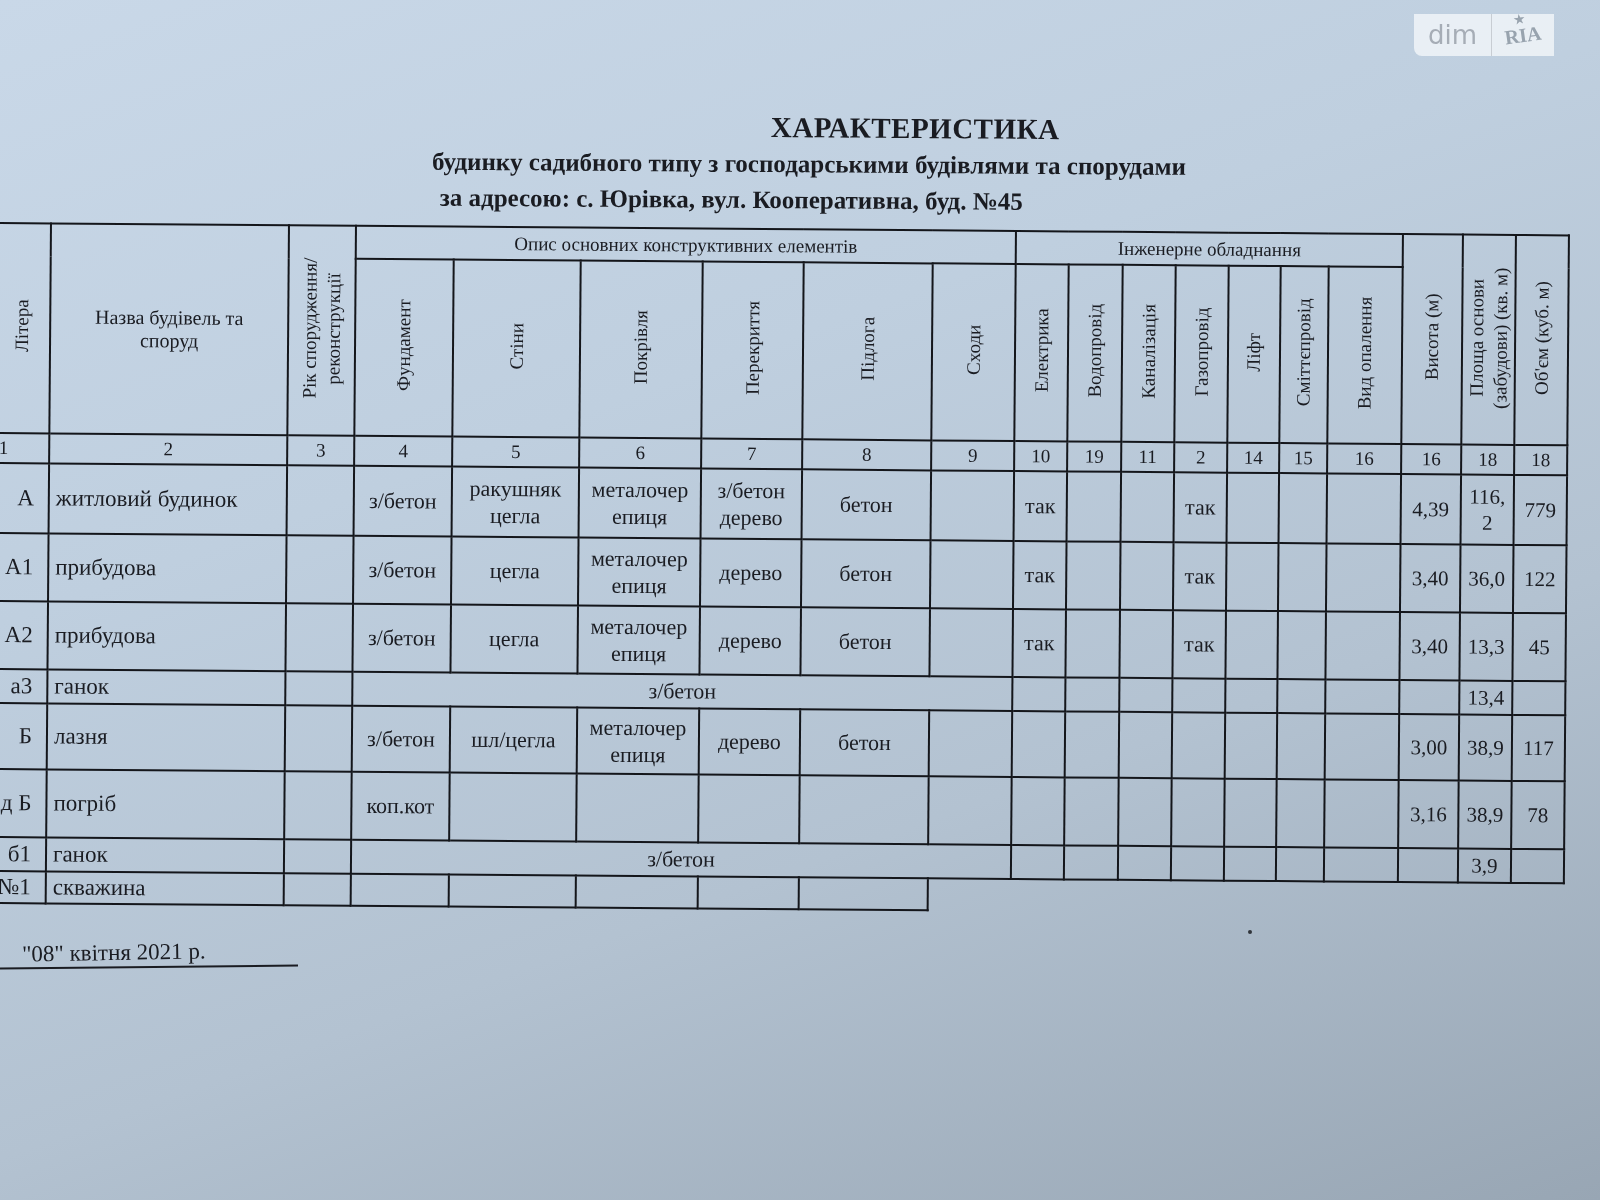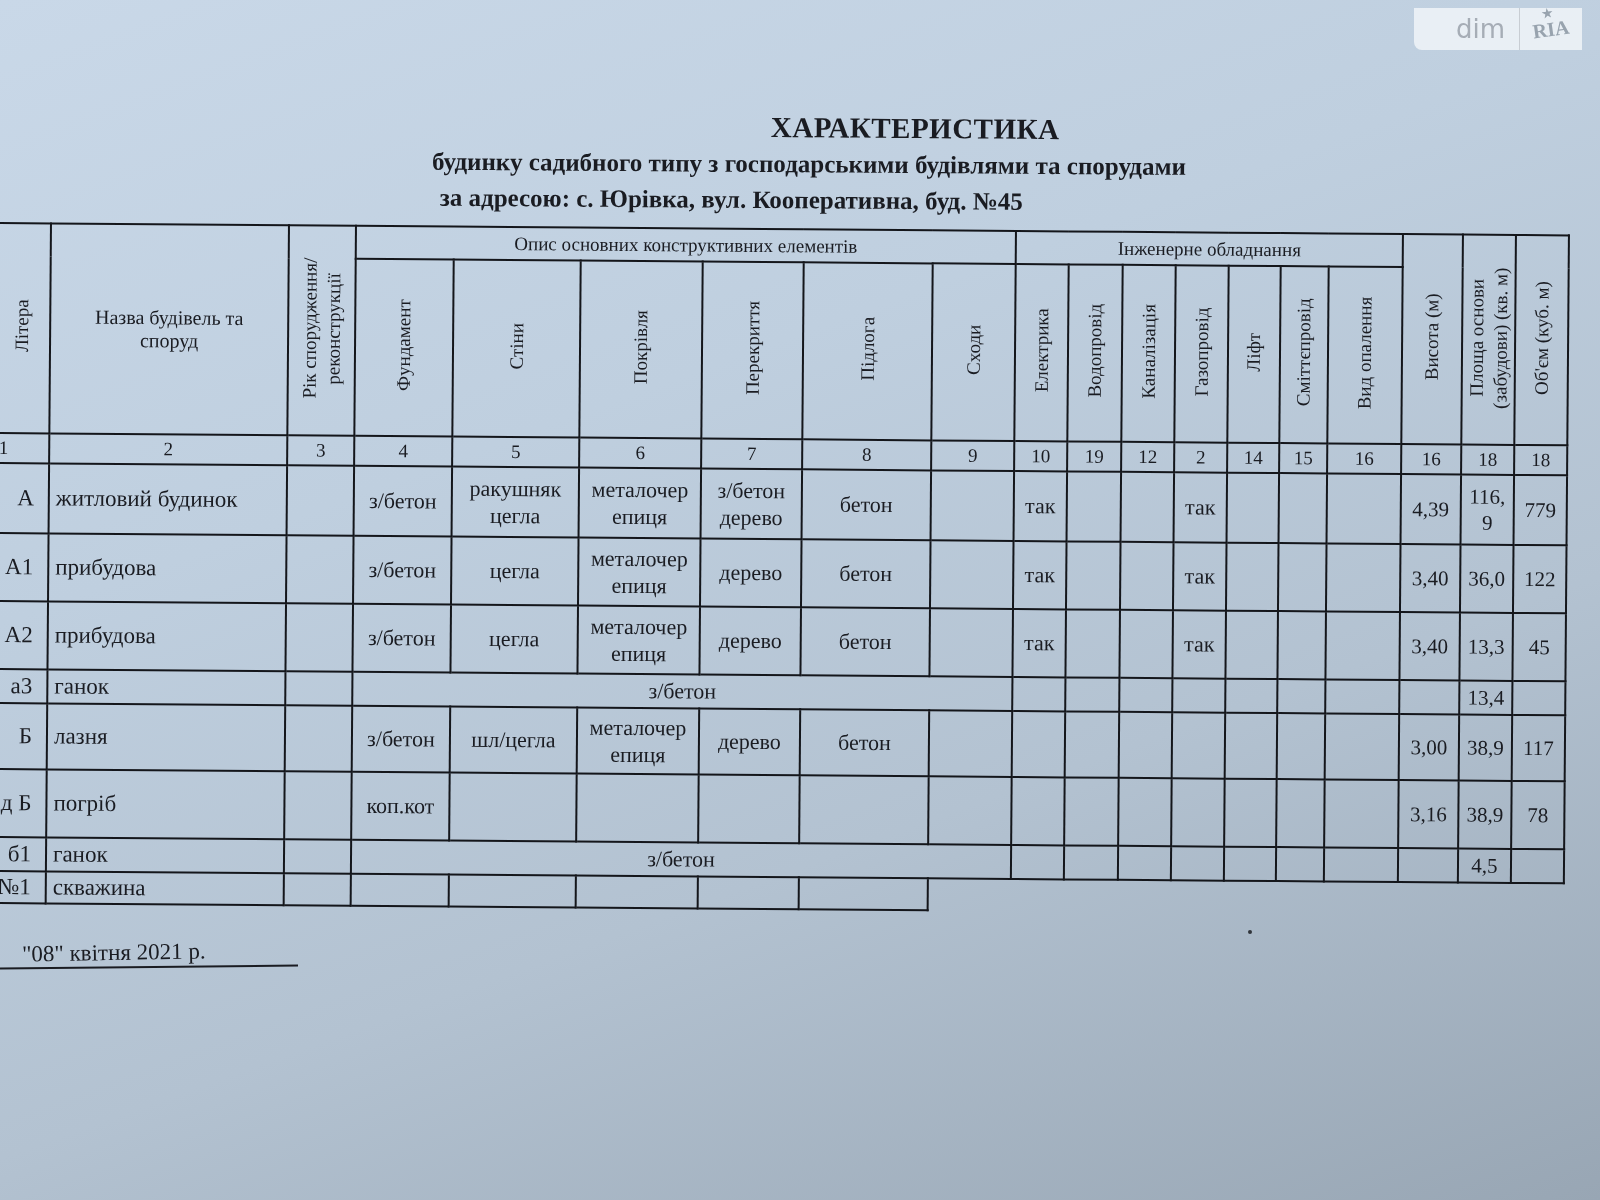--- a/index.html
+++ b/index.html
@@ -3,22 +3,22 @@
 <meta charset="utf-8">
 <style>
   html, body { margin:0; padding:0; }
   body {
     width:1600px; height:1200px; overflow:hidden; position:relative;
     background: linear-gradient(160deg, #c9d8e8 0%, #bfcfdf 35%, #b3c2d1 65%, #98a6b4 100%);
     font-family: "Liberation Serif", "DejaVu Serif", serif;
     color:#1a1c22;
   }
   .watermark {
-    position:absolute; left:1414px; top:8px; width:140px; height:42px;
-    display:flex; background:rgba(240,244,248,0.85); border-radius:0 0 0 8px;padding-left:28px;
+    position:absolute; left:1414px; top:14px; width:140px; height:42px;
+    display:flex; background:rgba(240,244,248,0.85); border-radius:0 0 0 8px;
   }
   .wm-dim { flex:1; display:flex; align-items:center; justify-content:center;
     font-family:"DejaVu Sans", sans-serif; font-size:26px; color:#a6adb6; border-right:1px solid #c8cdd3; }
   .wm-ria { width:62px; display:flex; align-items:center; justify-content:center;
     font-family:"Liberation Serif", serif; font-weight:bold; font-size:20px; color:#98a3ae; transform:rotate(-8deg); position:relative; }
   .wm-star { position:absolute; top:-2px; left:24px; font-size:12px; color:#98a3ae; }
 
   .titles { position:absolute; left:430px; top:112px; width:950px; transform:rotate(0.4deg); }
   .t1 { text-align:center; font-weight:bold; font-size:29px; letter-spacing:0.5px; margin-left:20px; }
   .t2 { font-weight:bold; font-size:25px; margin-top:6px; margin-left:2px; }
@@ -109,21 +109,21 @@
     <td>2</td>
     <td>3</td>
     <td>4</td>
     <td>5</td>
     <td>6</td>
     <td>7</td>
     <td>8</td>
     <td>9</td>
     <td>10</td>
     <td>19</td>
-    <td>12</td>
+    <td>11</td>
     <td>2</td>
     <td>14</td>
     <td>15</td>
     <td>16</td>
     <td>16</td>
     <td>18</td>
     <td>18</td>
   </tr>
 
   <tr class="data" style="height:70px">
@@ -137,21 +137,21 @@
     <td>бетон</td>
     <td></td>
     <td>так</td>
     <td></td>
     <td></td>
     <td>так</td>
     <td></td>
     <td></td>
     <td></td>
     <td class="small">4,39</td>
-    <td class="small">116, 9</td>
+    <td class="small">116, 2</td>
     <td class="small">779</td>
   </tr>
 
   <tr class="data" style="height:68px">
     <td class="lit">А1</td>
     <td class="name">прибудова</td>
     <td></td>
     <td>з/бетон</td>
     <td>цегла</td>
     <td>металочер епиця</td>
@@ -259,21 +259,21 @@
     <td></td>
     <td colspan="6">з/бетон</td>
     <td></td>
     <td></td>
     <td></td>
     <td></td>
     <td></td>
     <td></td>
     <td></td>
     <td class="small"></td>
-    <td class="small">4,5</td>
+    <td class="small">3,9</td>
     <td class="small"></td>
   </tr>
 
   <tr class="data" style="height:32px">
     <td class="lit">№1</td>
     <td class="name">скважина</td>
     <td></td>
     <td></td>
     <td></td>
     <td></td>

